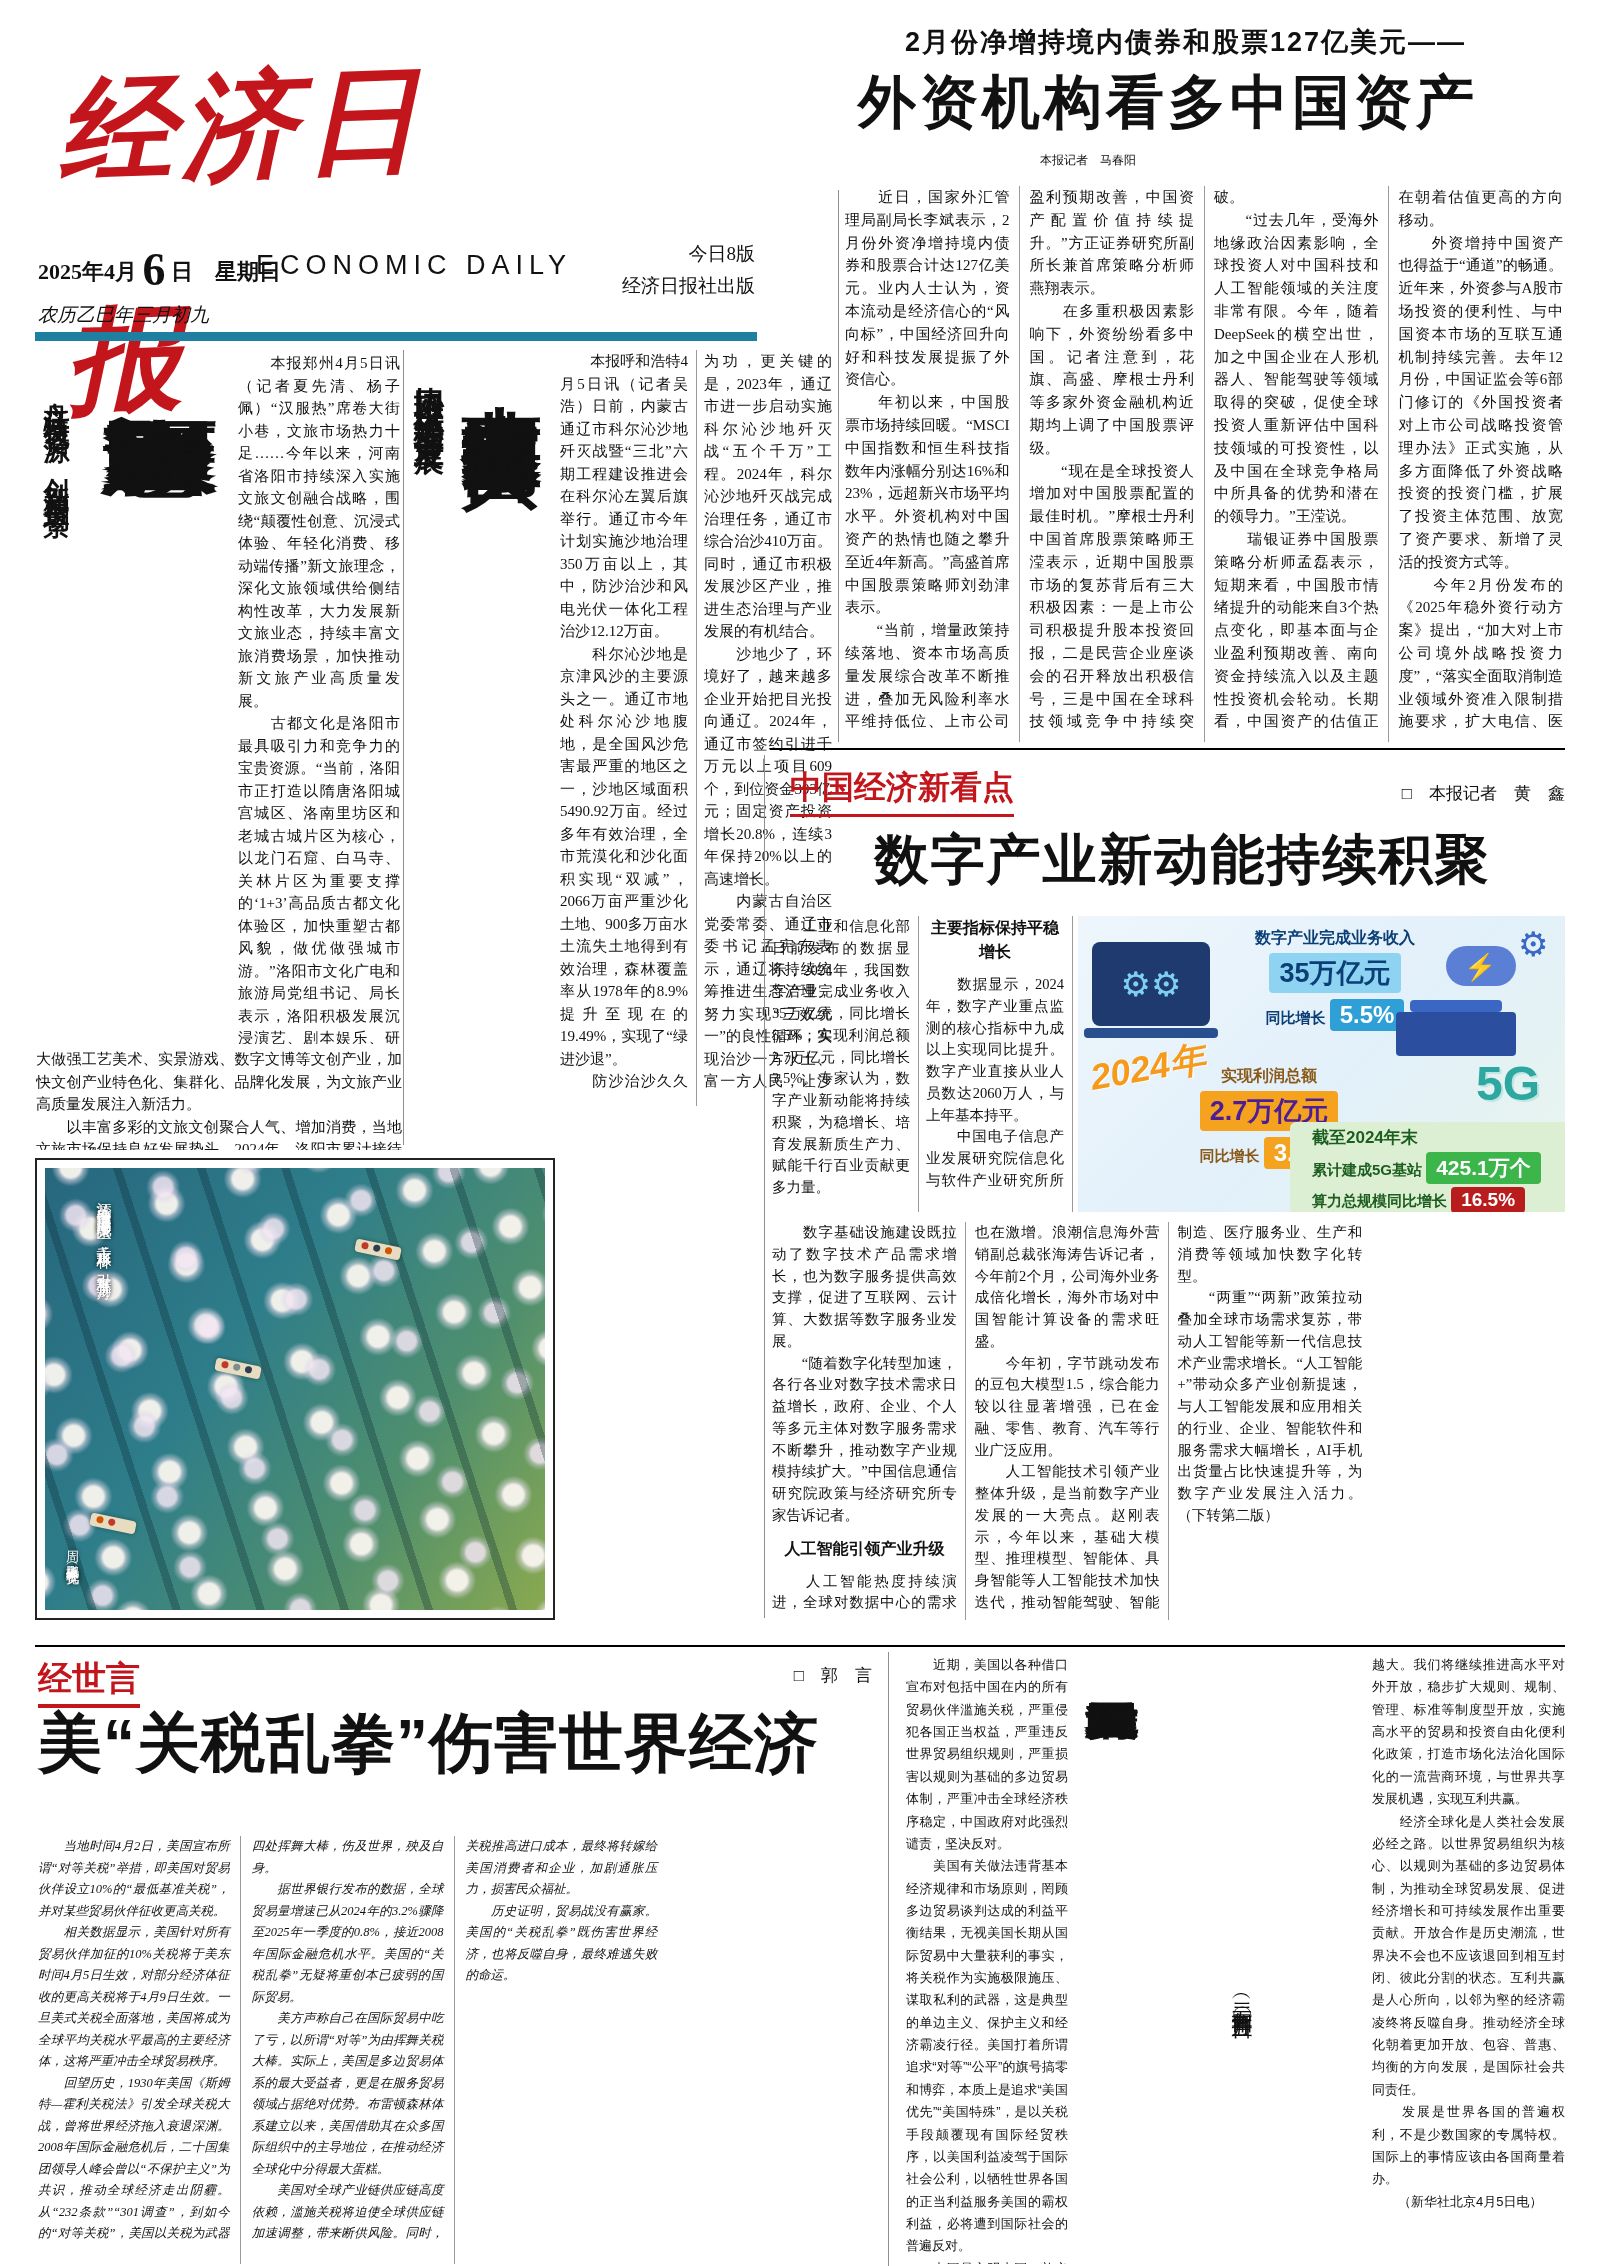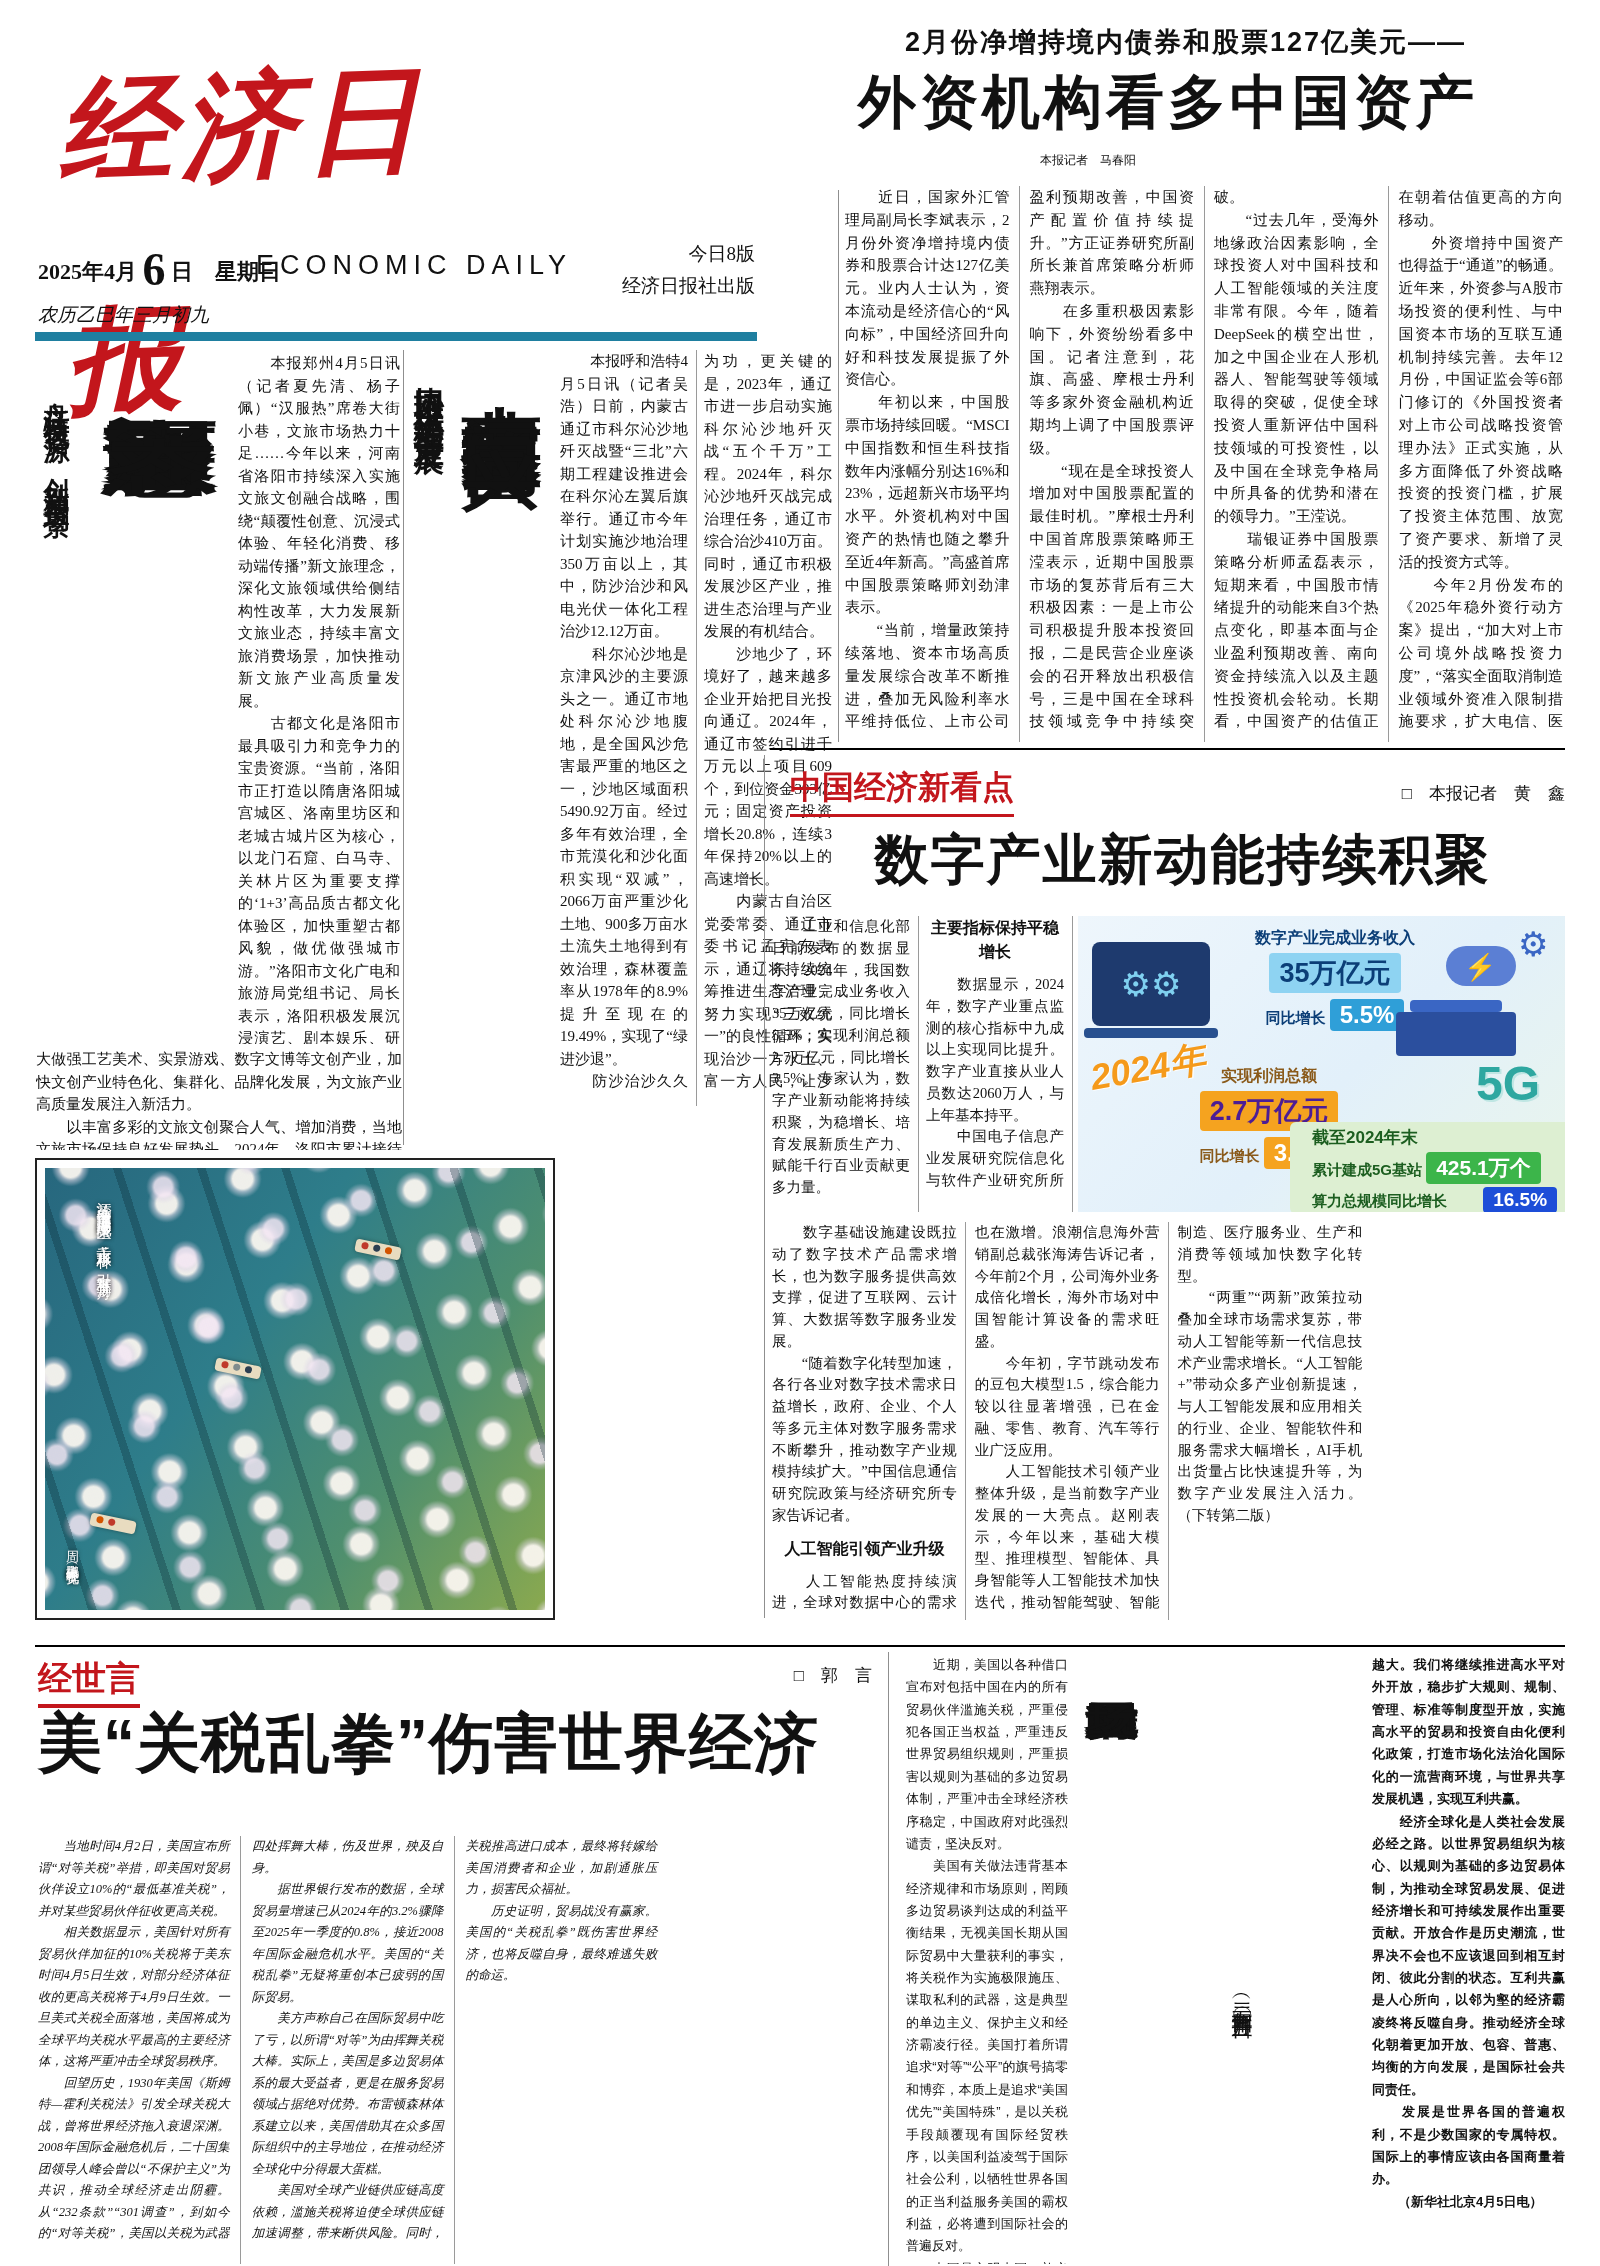--- a/index.html
+++ b/index.html
@@ -77,21 +77,21 @@
         border-radius:24px;color:#ffd43b;font-size:26px;text-align:center;line-height:42px;}
   #info .gear{position:absolute;color:#3a66c4;font-size:34px;}
   #info .srv{position:absolute;background:#2b4f9e;border-radius:4px;}
   #info .g5{position:absolute;left:398px;top:140px;font-size:48px;font-weight:900;color:#2ea7a0;
         text-shadow:2px 2px 0 #bfe6e3;}
   #info .green{position:absolute;left:212px;top:206px;width:268px;height:84px;background:#ddefd2;
         border-radius:6px;padding:4px 22px;color:#1c5e20;}
   #info .green .asof{font-weight:bold;font-size:17px;}
   #info .green .row{margin-top:3px;font-size:15px;font-weight:bold;}
   #info .green .val1{background:#3cb54a;color:#fff;font-size:21px;}
-  #info .green .val2{background:#1d4ed8;color:#fff;font-size:19px;margin-left:32px;}
+  #info .green .val2{background:#b91c1c;color:#fff;font-size:19px;}
   
   #photo{left:35px;top:1158px;width:520px;height:462px;border:2px solid #222;background:#fff;
          padding:8px;box-sizing:border-box;}
   #photo-art{position:relative;width:100%;height:100%;overflow:hidden;
       background:linear-gradient(125deg,#27677e 0%,#2e7d8a 38%,#4f8f6e 70%,#8aa94f 100%);}
   .treelayer{position:absolute;inset:-35%;
       background-image:radial-gradient(circle at 50% 50%, rgba(250,246,240,.95) 0 10px,
         rgba(233,222,236,.55) 13px, rgba(255,255,255,0) 19px);
       background-size:80px 64px;transform:rotate(-18deg);}
   .treelayer.l2{background-image:radial-gradient(circle at 50% 50%, rgba(243,230,243,.85) 0 9px,
@@ -111,21 +111,21 @@
   #sy-label{left:38px;top:1656px;color:#c3161c;font-size:34px;font-weight:bold;
             border-bottom:4px solid #c3161c;padding-bottom:2px;}
   #sy-author{left:760px;top:1664px;width:112px;text-align:right;font-size:17px;}
   #sy-title{left:38px;top:1700px;width:840px;font-size:64px;font-weight:900;letter-spacing:1px;}
   #sy-body{left:38px;top:1836px;width:833px;height:428px;font-size:12.5px;line-height:1.72;
            font-style:italic;column-count:4;column-gap:22px;column-rule:1px solid #9a9a9a;column-fill:auto;}
   #st-col1{left:906px;top:1654px;width:162px;height:610px;font-size:13px;line-height:1.72;}
   #st-title{left:1082px;top:1676px;width:40px;height:584px;font-size:34px;font-weight:900;
             transform:scaleX(1.55);transform-origin:left top;line-height:40px;}
   #st-date{left:1228px;top:1986px;height:280px;font-size:21px;letter-spacing:2px;}
-  #st-col2{left:1372px;top:1654px;width:193px;height:610px;font-size:13px;line-height:1.72;font-weight:bold;}
+  #st-col2{left:1372px;top:1654px;width:193px;height:610px;font-size:13px;line-height:1.72;}
 </style>
 </head>
 <body>
 
 <div id="page">
 
   <div class="abs" id="calli">经济日报</div>
   <div class="abs" id="dateblock">
     <div class="d1"><span>2025年4月</span> <span class="big">6</span> <span>日</span>　<span>星期日</span></div>
     <div class="d2">农历乙巳年三月初九</div>

